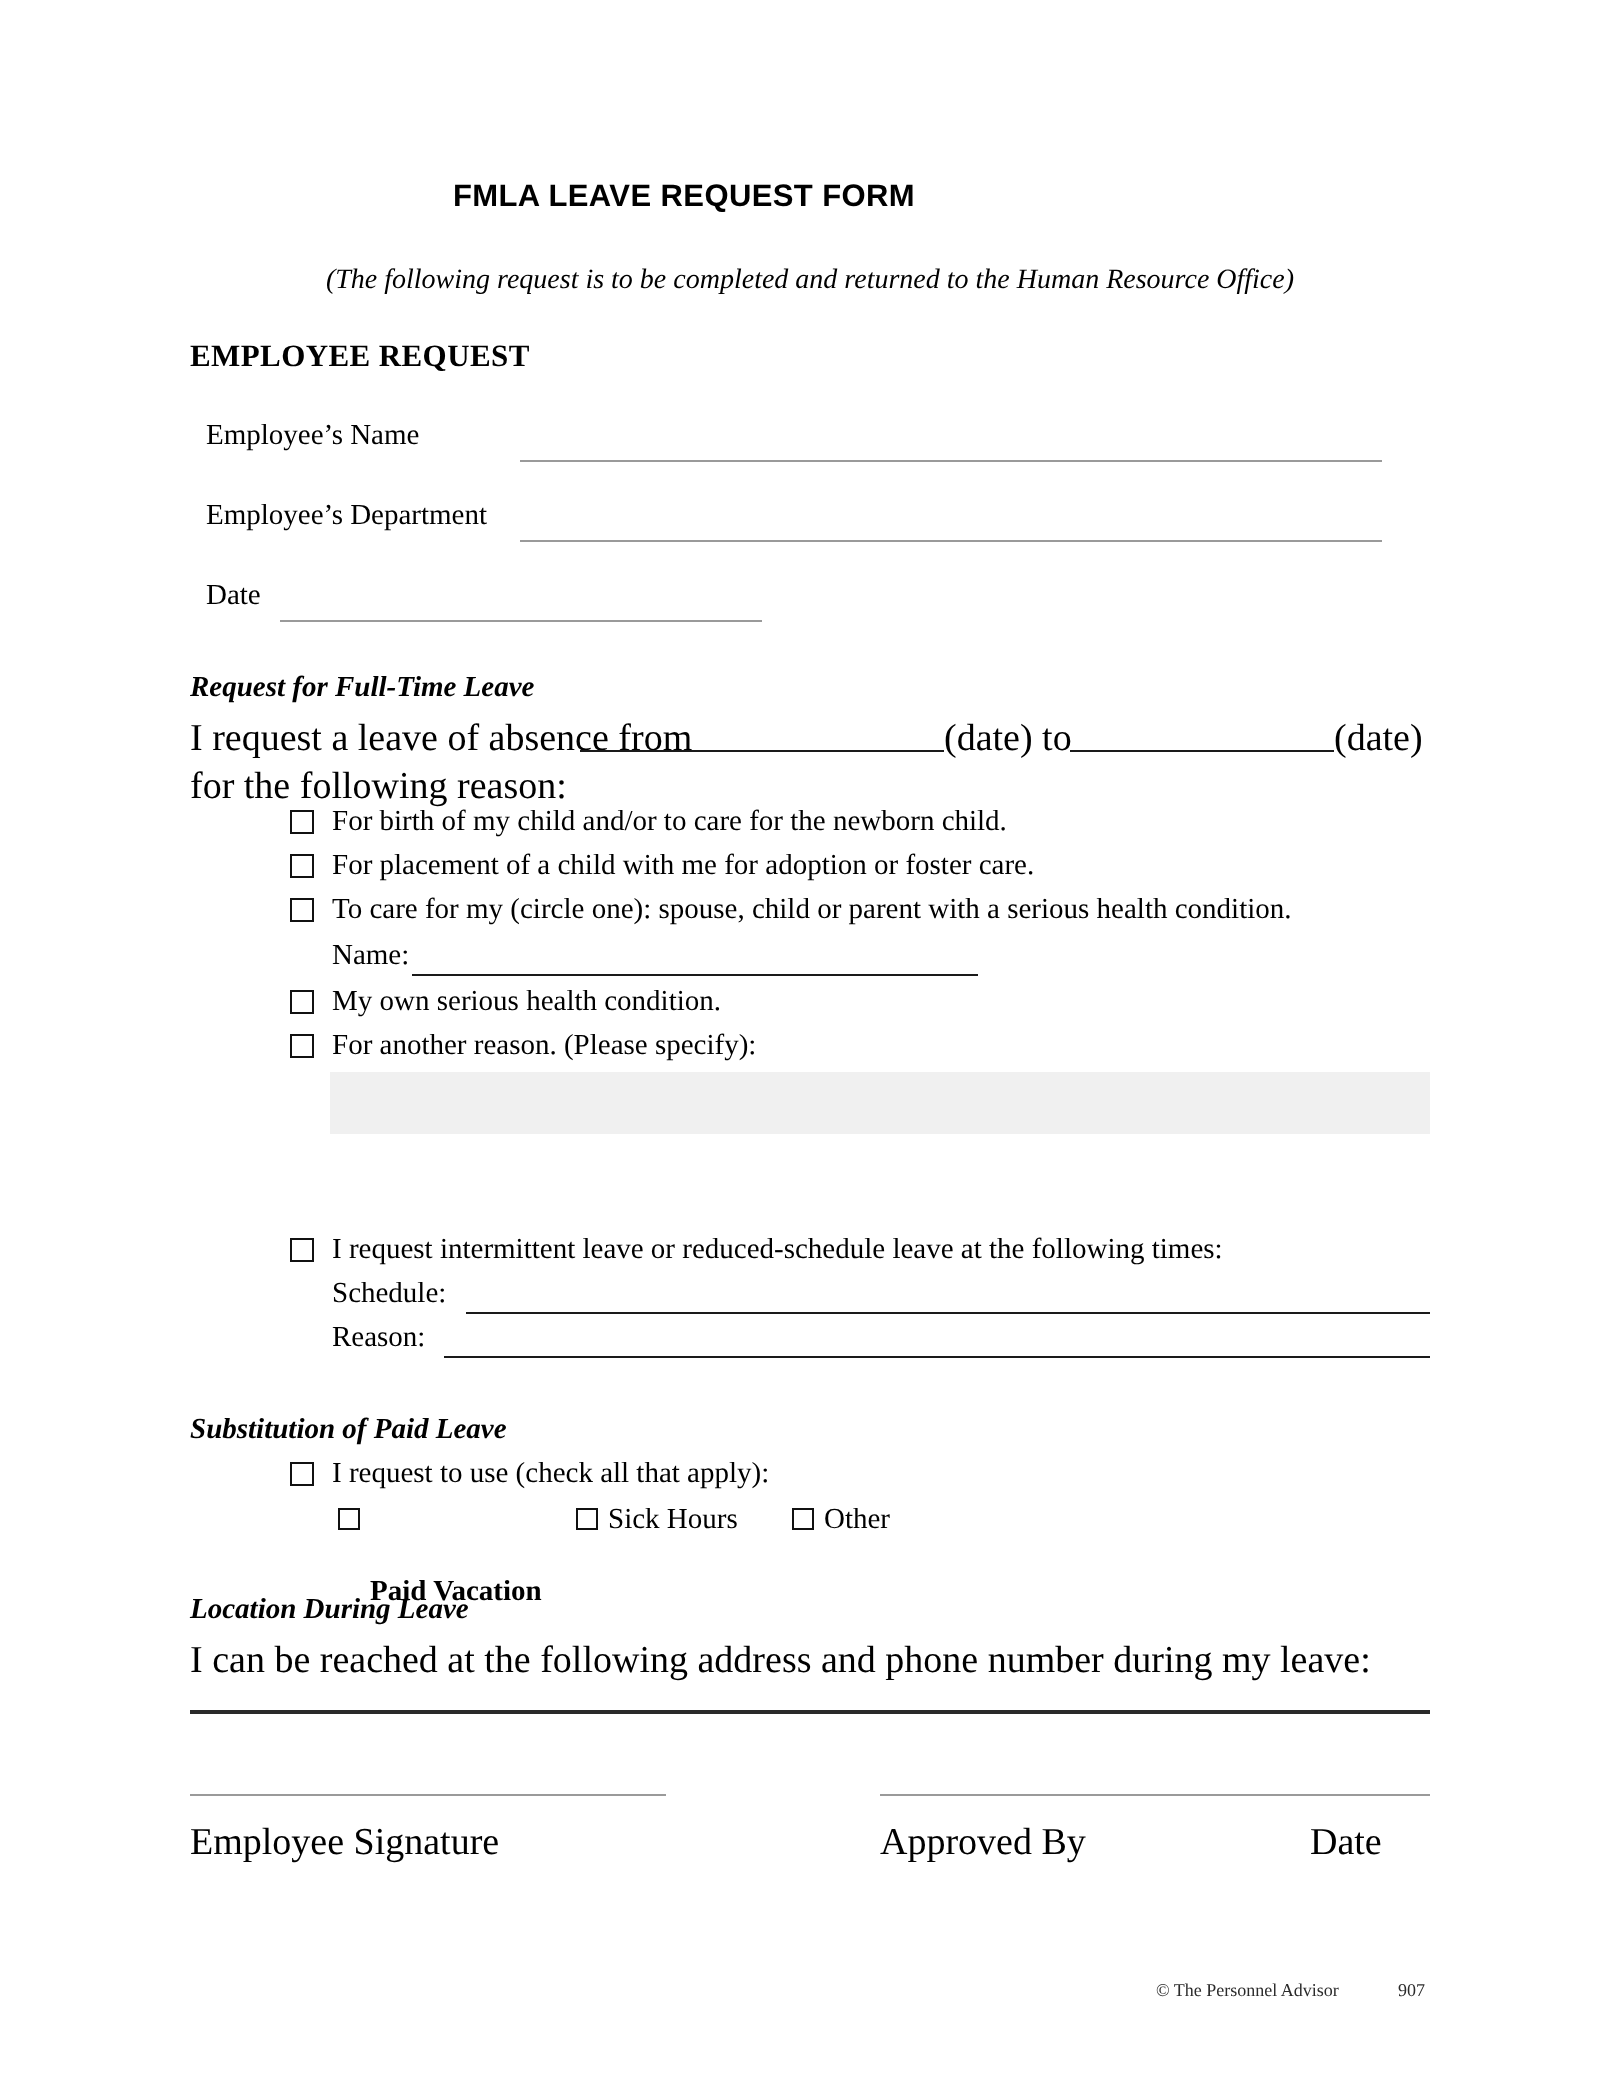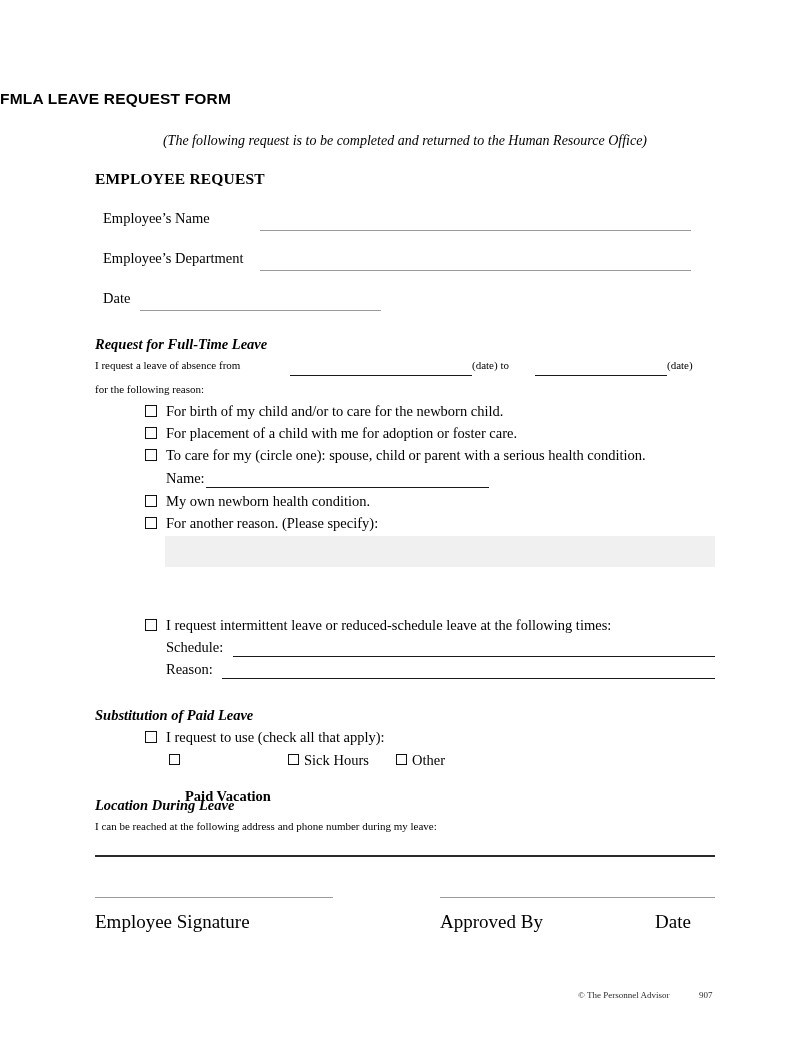--- a/index.html
+++ b/index.html
@@ -21,20 +21,21 @@
     left: 0; top: 0;
     width: 810px;
     height: 1048px;
   }
 
   
   .form-title {
     position: absolute;
     left: 0; top: 90px;
     width: 684px;
+    text-align: center;
     font-family: "Liberation Sans", "DejaVu Sans", sans-serif;
     font-weight: bold;
     font-size: 15.5px;
     letter-spacing: 0.2px;
   }
   .form-subtitle {
     position: absolute;
     left: 0; top: 133px;
     width: 810px;
     text-align: center;
@@ -78,21 +79,21 @@
     left: 95px;
     font-weight: bold;
     font-style: italic;
     font-size: 14.5px;
     white-space: nowrap;
   }
 
   .body-line {
     position: absolute;
     left: 95px;
-    font-size: 11px;
+    font-size: 19px;
     white-space: nowrap;
   }
 
   
   .cb {
     position: absolute;
     box-sizing: border-box;
     width: 12px;
     height: 12px;
     border: 1.5px solid #111111;
@@ -181,21 +182,21 @@
   <div class="cb" style="left:145px; top:427px;"></div>
   <div class="cb-text" style="left:166px; top:425px;">For placement of a child with me for adoption or foster care.</div>
 
   <div class="cb" style="left:145px; top:449px;"></div>
   <div class="cb-text" style="left:166px; top:447px;">To care for my (circle one): spouse, child or parent with a serious health condition.</div>
 
   <div class="cb-text" style="left:166px; top:470px;">Name:</div>
   <div class="rule-black" style="left:206px; top:487px; width:283px;"></div>
 
   <div class="cb" style="left:145px; top:495px;"></div>
-  <div class="cb-text" style="left:166px; top:493px;">My own newborn health condition.</div>
+  <div class="cb-text" style="left:166px; top:493px;">My own serious health condition.</div>
 
   <div class="cb" style="left:145px; top:517px;"></div>
   <div class="cb-text" style="left:166px; top:515px;">For another reason. (Please specify):</div>
 
   <div class="gray-box" style="left:165px; top:536px; width:550px; height:31px;"></div>
 
 
   <div class="cb" style="left:145px; top:619px;"></div>
   <div class="cb-text" style="left:166px; top:617px;">I request intermittent leave or reduced-schedule leave at the following times:</div>
 

